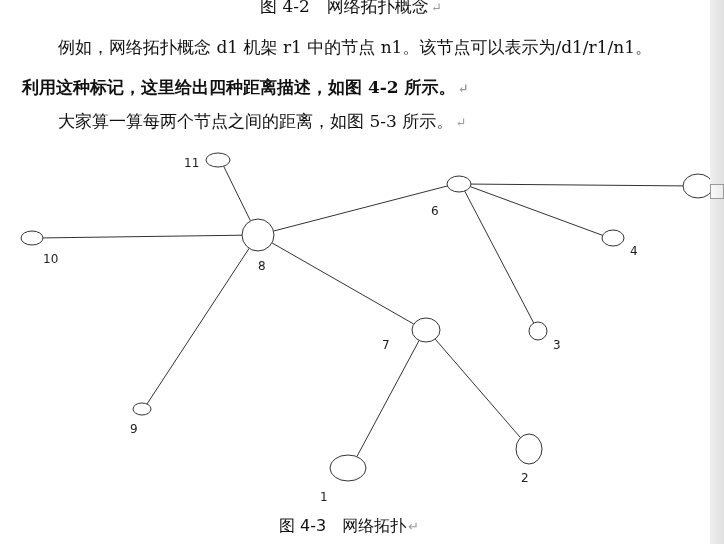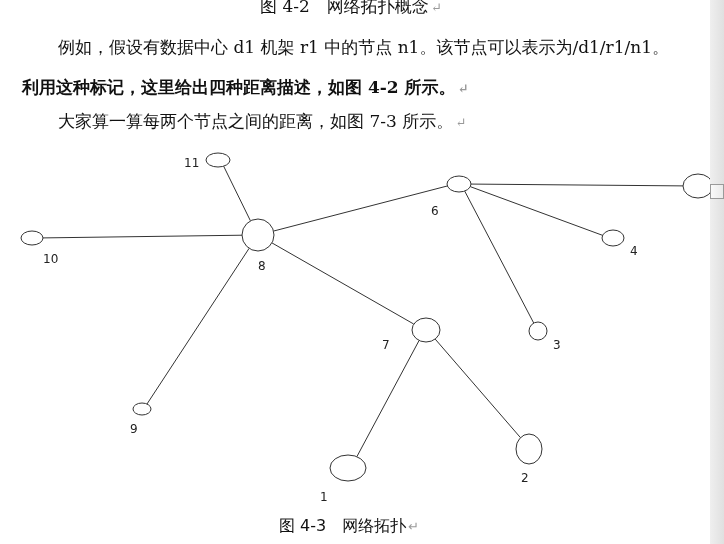--- a/index.html
+++ b/index.html
@@ -21,27 +21,27 @@
                   background:linear-gradient(to right,#fafafa,#eaeaea); border:1px solid #9a9a9a; box-sizing:border-box; }
 </style>
 </head>
 <body>
 
 <div class="page">
   <div class="line caption-top">
     <span>图 4-2</span>　<span>网络拓扑概念</span><span class="mark">↵</span>
   </div>
   <div class="line p1">
-    <span>例如，假设有数据中心 d1 机架 r1 中的节点 n1。该节点可以表示为/d1/r1/n1。</span>
+    <span>例如，网络拓扑概念 d1 机架 r1 中的节点 n1。该节点可以表示为/d1/r1/n1。</span>
   </div>
   <div class="line p2">
     <span>利用这种标记，这里给出四种距离描述，如图 4-2 所示。</span><span class="mark">↵</span>
   </div>
   <div class="line p3">
-    <span>大家算一算每两个节点之间的距离，如图 7-3 所示。</span><span class="mark">↵</span>
+    <span>大家算一算每两个节点之间的距离，如图 5-3 所示。</span><span class="mark">↵</span>
   </div>
 
   <svg class="diagram" id="diagram" width="710" height="544">
       <line x1="234.47058823529412" y1="220.88235294117646" x2="207.64705882352942" y2="166.1764705882353" stroke="#333" stroke-width="1"></line>
       <line x1="226.00140947776185" y1="235.2123706706492" x2="26.99903098403872" y2="237.90708783159099" stroke="#333" stroke-width="1"></line>
       <line x1="257.5085685008104" y1="231.06499008188393" x2="431.3685736243922" y2="185.96750495905803" stroke="#333" stroke-width="1"></line>
       <line x1="233.12479686039634" y1="248.3128047094055" x2="130.99230176602705" y2="404.0076982339729" stroke="#333" stroke-width="1"></line>
       <line x1="255.92746113989637" y1="242.87564766839378" x2="397.8134715025907" y2="324.09326424870466" stroke="#333" stroke-width="1"></line>
       <line x1="454.9995798613541" y1="184.06694326282485" x2="667.0005251733073" y2="185.89958510576272" stroke="#333" stroke-width="1"></line>
       <line x1="454.32400560905654" y1="186.64717014237686" x2="586.6196615250315" y2="235.35282985762314" stroke="#333" stroke-width="1"></line>

